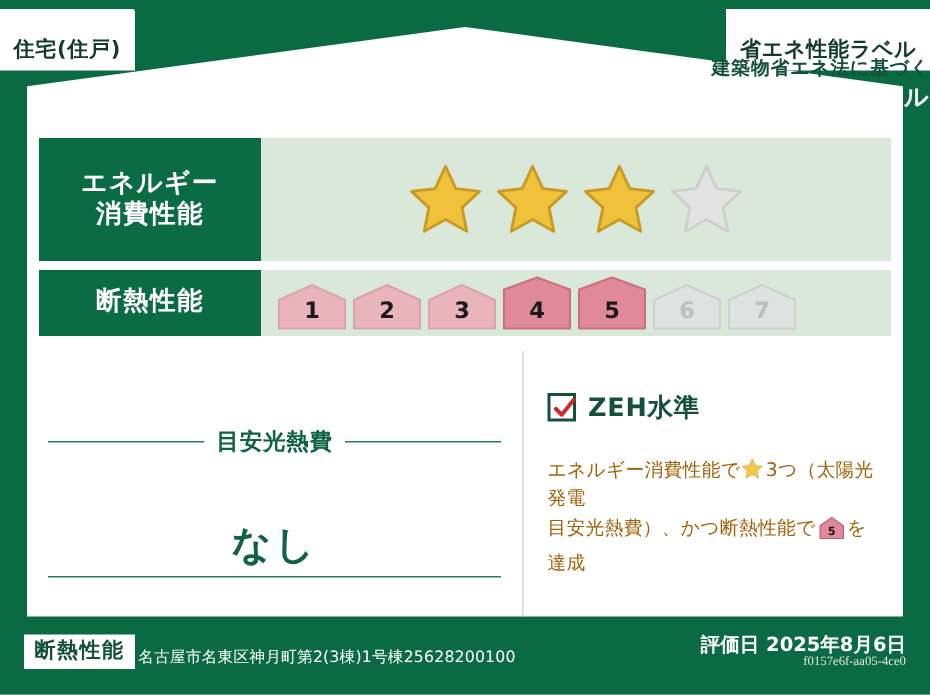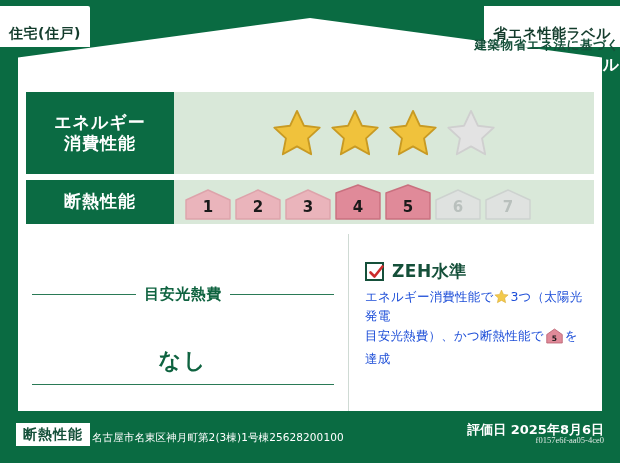--- a/index.html
+++ b/index.html
@@ -116,39 +116,39 @@
   }
   .cost-head{
     display:flex;align-items:center;gap:8px;
     margin-top:6px;
     color:#0f6340;
   }
   .cost-head .rule{flex:1 1 auto;height:1px;background:#2a7a56;}
   .cost-head .ctext{font-size:15px;font-weight:bold;letter-spacing:0.5px;white-space:nowrap;}
   .cost-value{
     text-align:center;
-    font-size:22px;font-weight:bold;color:#0f6340;
+    font-size:26px;font-weight:bold;color:#0f6340;
     margin-top:42px;letter-spacing:2px;
   }
   .cost-rule-bottom{
     position:absolute;left:14px;right:14px;bottom:26px;
     height:1px;background:#2a7a56;
   }
 
   
   .zeh-head{display:flex;align-items:center;gap:8px;}
   .zeh-check{
     width:19px;height:19px;border:2px solid #15503a;background:#fff;
     position:relative;box-sizing:border-box;flex:0 0 auto;
   }
   .zeh-check svg{position:absolute;left:1px;top:0px;}
   .zeh-title{font-size:17px;font-weight:bold;color:#15503a;letter-spacing:0.5px;}
   .zeh-desc{
-    margin-top:4px;
-    font-size:12.5px;line-height:1.55;color:#1d4ed8;
+    margin-top:20px;
+    font-size:12.5px;line-height:1.55;color:#a16207;
     letter-spacing:0.2px;
   }
   .inline-star{vertical-align:-3px;margin:0 1px;}
   .inline-house{vertical-align:-4px;margin:0 2px;}
 
   
   .footer{
     position:absolute;left:0;right:0;bottom:0;height:52px;
     color:#ffffff;
   }

